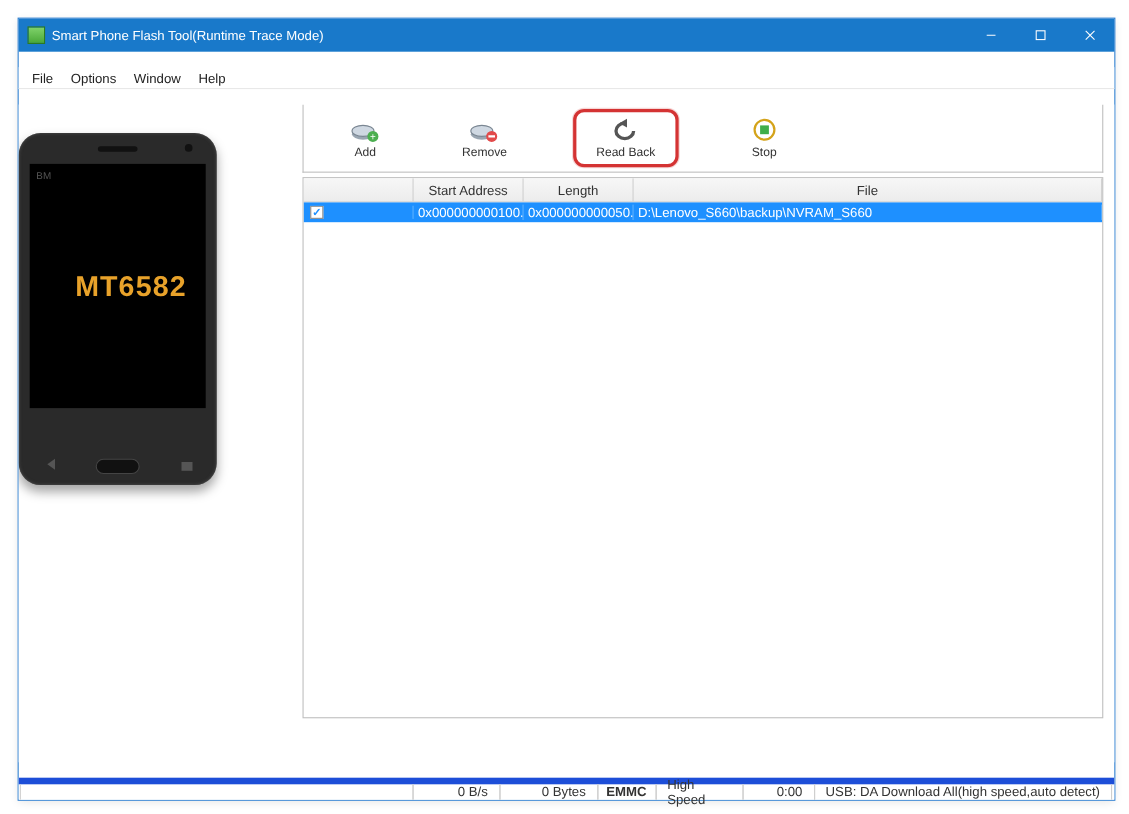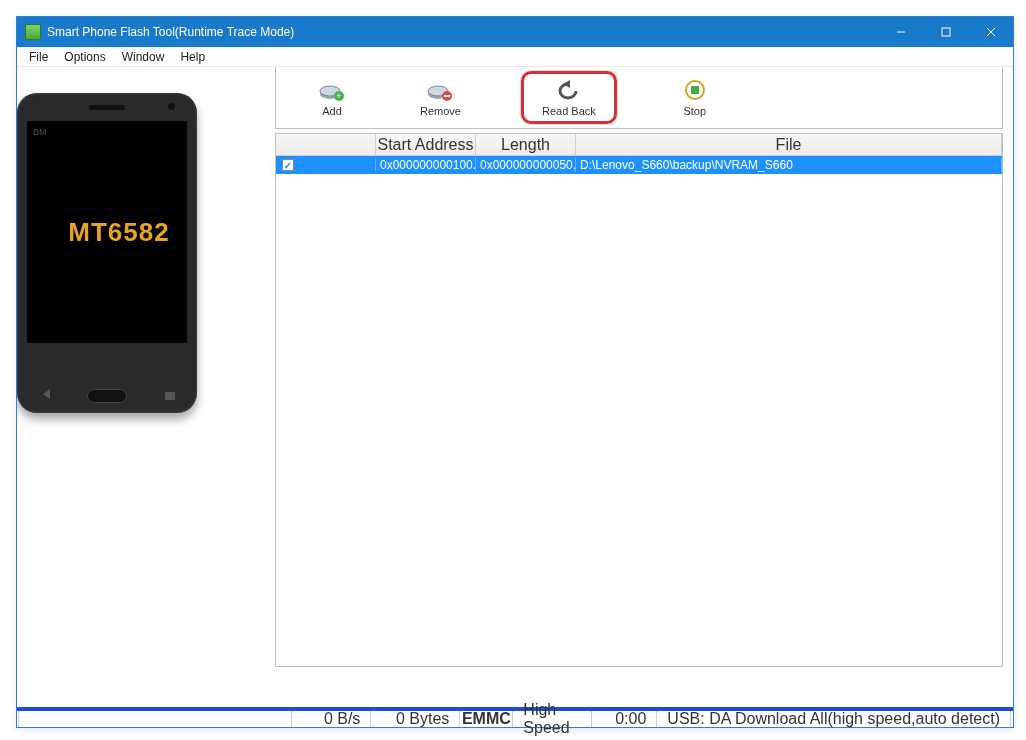--- a/index.html
+++ b/index.html
@@ -18,20 +18,21 @@
     padding: 16px 14px 10px 16px;
   }
   .window {
     width: 998px;
     height: 712px;
     border: 1px solid #2e7fd1;
     background: #fff;
     display: flex;
     flex-direction: column;
     box-shadow: 0 2px 8px rgba(0,0,0,0.1);
+    gap: 14px;
   }
   .titlebar {
     height: 30px;
     background: #1979ca;
     color: #fff;
     display: flex;
     align-items: center;
     padding-left: 8px;
   }
   .titlebar-icon {
@@ -196,21 +197,21 @@
     background: #fff;
     display: flex;
     flex-direction: column;
     overflow: hidden;
   }
   .thead {
     display: flex;
     height: 22px;
     background: linear-gradient(#f7f7f7,#ececec);
     border-bottom: 1px solid #cfcfcf;
-    font-size: 16px;
+    font-size: 12px;
     color: #333;
   }
   .th {
     border-right: 1px solid #cfcfcf;
     display: flex; align-items: center; justify-content: center;
     overflow: hidden;
   }
   .th.addr{ width: 100px; }
   .th.len { width: 100px; text-align: right; }
   .th.chk { width: 100px; }
@@ -237,24 +238,24 @@
     color:#1e90ff; font-size:10px; font-weight:bold;
   }
 
   .bottom-space {
     height: 32px;
     margin: 0 4px 2px 0;
   }
 
   .statusbar {
     height: 20px;
-    border-top: 4px solid #1d4ed8;
-    display: flex;
-    align-items: center;
-    font-size: 16px;
+    border-top: 6px solid #1d4ed8;
+    display: flex;
+    align-items: center;
+    font-size: 12px;
     color: #333;
     background: #fff;
     padding: 0 2px;
   }
   .status-seg {
     border-right: 1px solid #cfcfcf;
     border-left: 1px solid #cfcfcf;
     padding: 0 10px;
     height: 100%;
     display: flex; align-items:center; justify-content:center;

